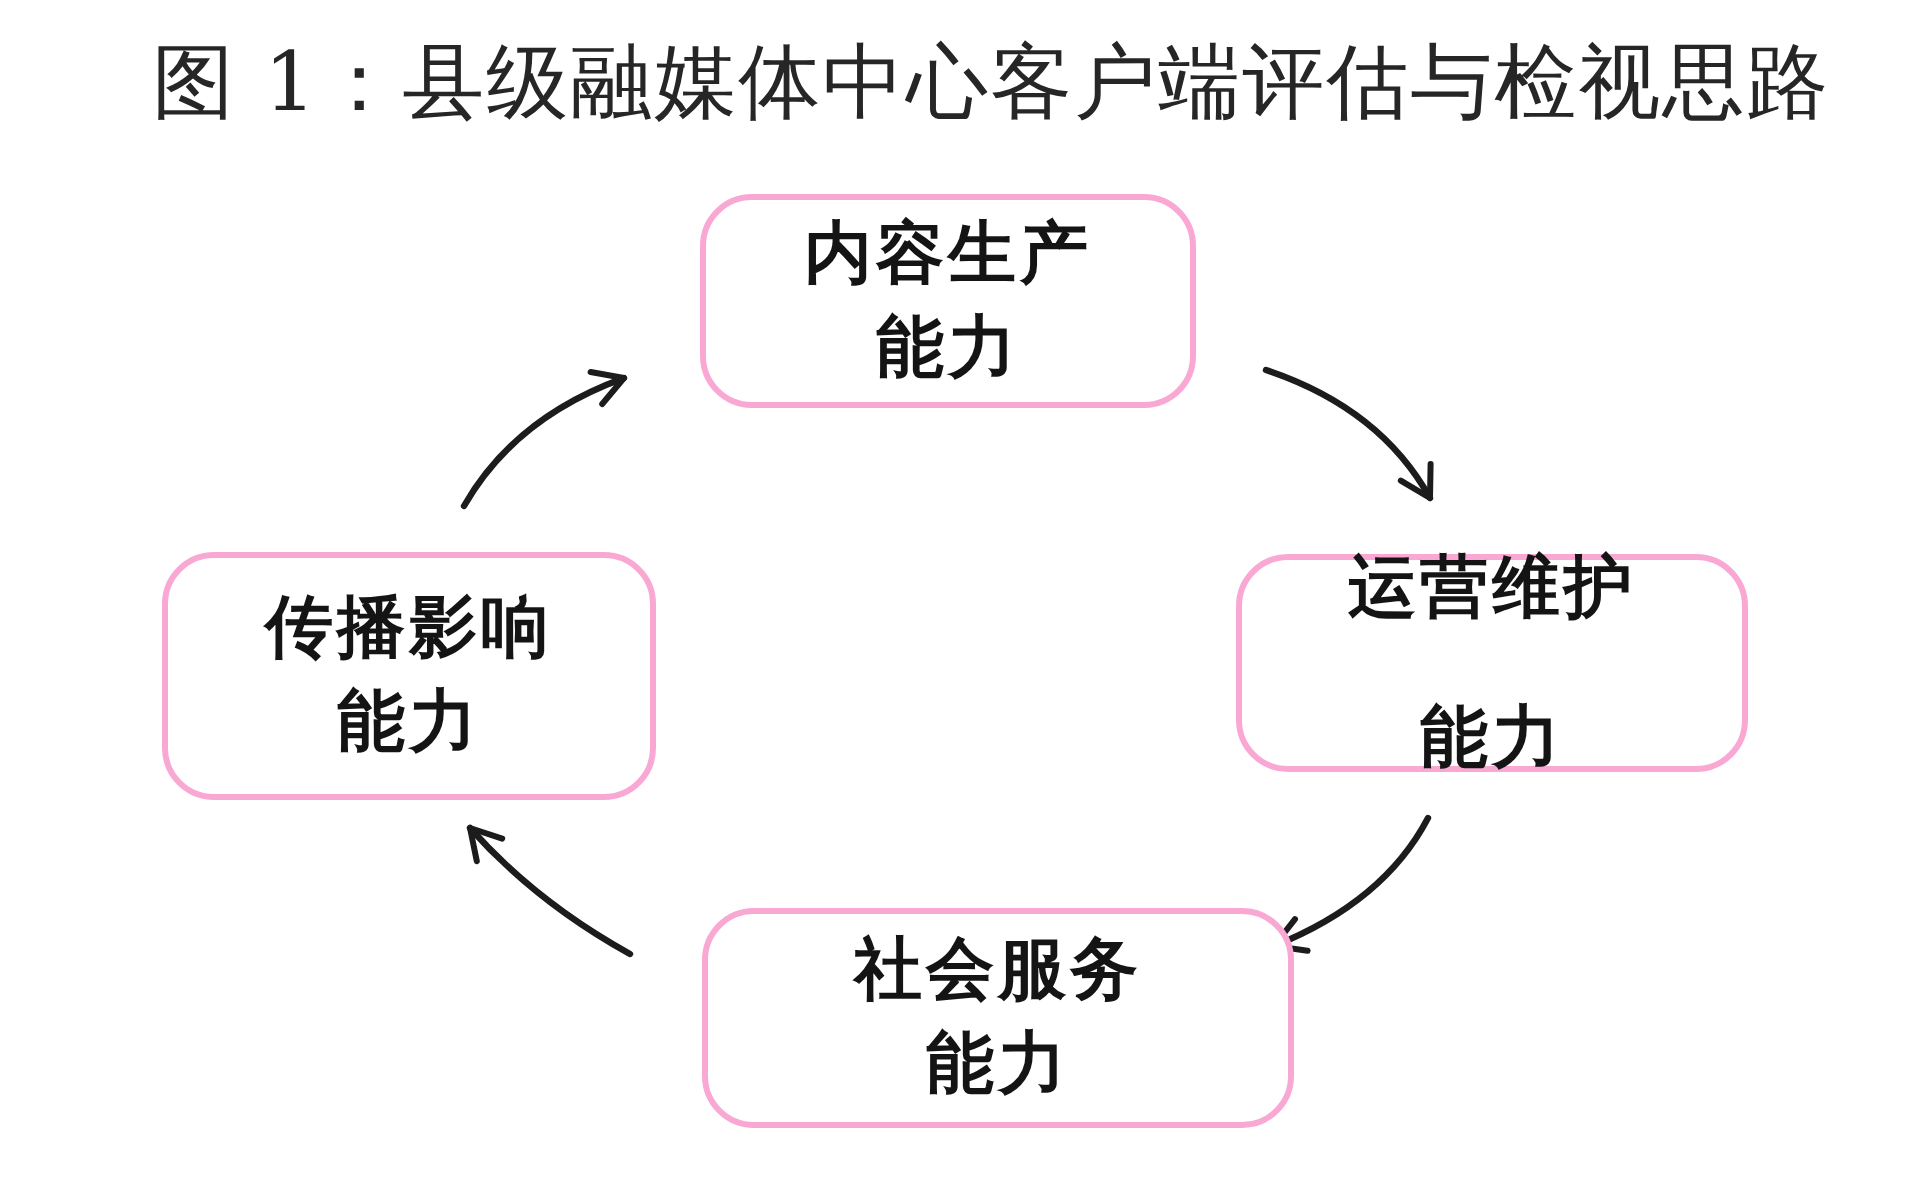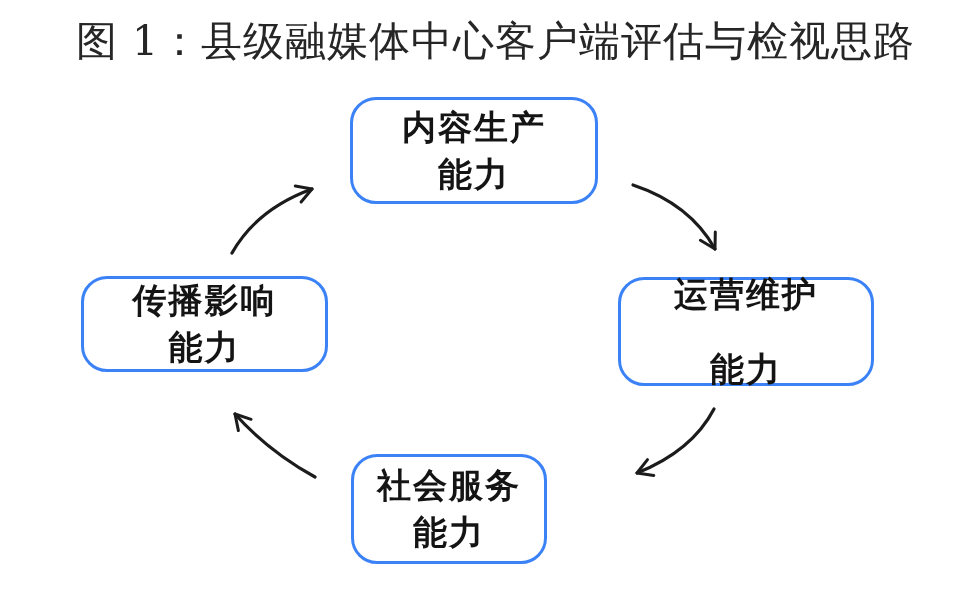--- a/index.html
+++ b/index.html
@@ -22,42 +22,42 @@
     font-family: "DejaVu Serif", "Liberation Serif", serif;
     font-size: 41px;
     font-weight: 500;
     color: #262626;
     letter-spacing: 1px;
     white-space: nowrap;
   }
   .node {
     position: absolute;
     box-sizing: border-box;
-    border: 3px solid #3b82f6;
+    border: 3px solid #f9a8d4;
     border-radius: 26px;
     background: #ffffff;
     display: flex;
     flex-direction: column;
     align-items: center;
     justify-content: center;
     text-align: center;
   }
   .node span {
     display: block;
     font-size: 34px;
     font-weight: 700;
     color: #141414;
     line-height: 47px;
     letter-spacing: 2px;
     white-space: nowrap;
   }
   .node-top    { left: 350px; top: 97px;  width: 248px; height: 107px; }
   .node-right  { left: 618px; top: 277px; width: 256px; height: 109px; gap: 28px; }
-  .node-bottom { left: 351px; top: 454px; width: 196px; height: 110px; }
-  .node-left   { left: 81px;  top: 276px; width: 247px; height: 96px; }
+  .node-bottom { left: 351px; top: 454px; width: 296px; height: 110px; }
+  .node-left   { left: 81px;  top: 276px; width: 247px; height: 124px; }
   .arrow-layer {
     position: absolute;
     left: 0;
     top: 0;
     width: 957px;
     height: 600px;
     pointer-events: none;
   }
   .arrow-layer path,
   .arrow-layer polyline {

